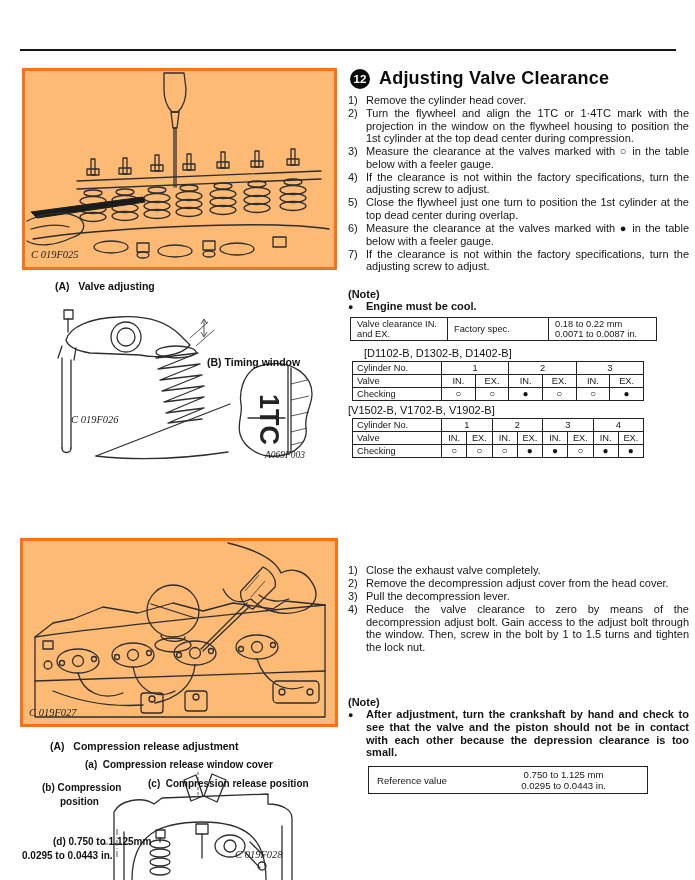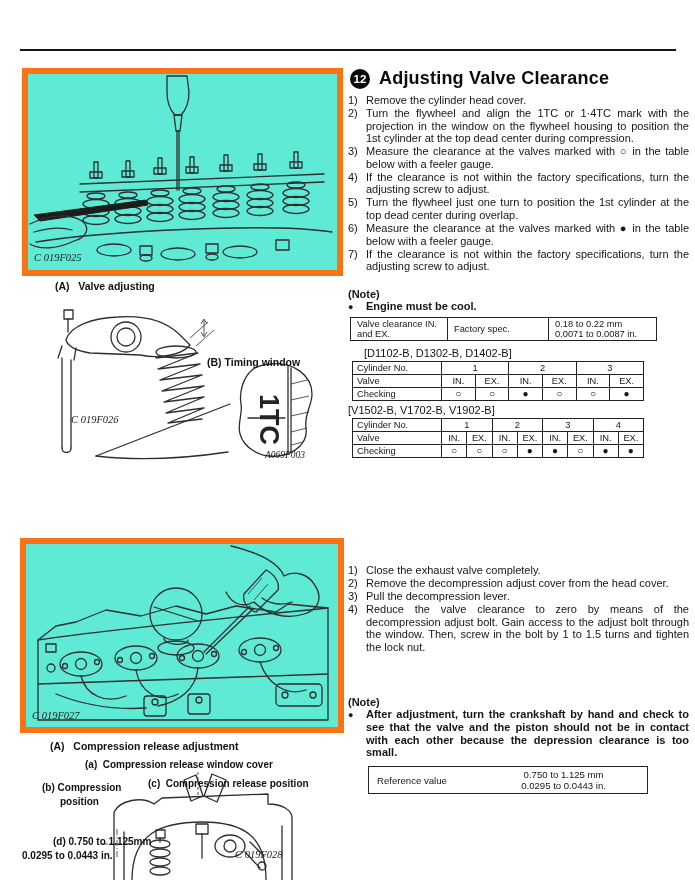--- a/index.html
+++ b/index.html
@@ -5,21 +5,21 @@
   html,body{margin:0;padding:0;background:#e8e8e8;}
   #page{
     position:relative;width:695px;height:880px;background:#ffffff;
     font-family:"Liberation Sans",sans-serif;color:#151515;overflow:hidden;
     margin:0 auto;
   }
   .abs{position:absolute;}
   #top-rule{left:20px;top:49px;width:656px;height:2px;background:#161616;}
 
   
-  .figbox{border:6px solid #f97316;background:#5eead4;}
+  .figbox{border:3px solid #f97316;background:#fdba74;}
   .figcode{font-family:"Liberation Serif",serif;font-style:italic;font-size:10.5px;color:#222;white-space:pre;}
   .figsvg{display:block;}
   svg .ln{fill:none;stroke:#2e2e2e;stroke-width:1.3;stroke-linecap:round;stroke-linejoin:round;}
   svg .thin{fill:none;stroke:#2e2e2e;stroke-width:0.8;}
   svg .dark{fill:#1c1c1c;stroke:#1c1c1c;}
 
   .caption{font-size:10.5px;font-weight:bold;color:#111;white-space:pre;}
   .lbl{font-size:10px;font-weight:bold;color:#111;white-space:pre;}
 
   
@@ -304,21 +304,21 @@
     <div class="step">
         <span class="step-num">3)</span>
         <span class="step-text">Measure the clearance at the valves marked with ○ in the table below with a feeler gauge.</span>
       </div>
     <div class="step">
         <span class="step-num">4)</span>
         <span class="step-text">If the clearance is not within the factory specifications, turn the adjusting screw to adjust.</span>
       </div>
     <div class="step">
         <span class="step-num">5)</span>
-        <span class="step-text">Turn the flywheel just one turn to position the 1st cylinder at the top dead center during overlap.</span>
+        <span class="step-text">Close the flywheel just one turn to position the 1st cylinder at the top dead center during overlap.</span>
       </div>
     <div class="step">
         <span class="step-num">6)</span>
         <span class="step-text">Measure the clearance at the valves marked with ● in the table below with a feeler gauge.</span>
       </div>
     <div class="step">
         <span class="step-num">7)</span>
         <span class="step-text">If the clearance is not within the factory specifications, turn the adjusting screw to adjust.</span>
       </div>
   </div>

